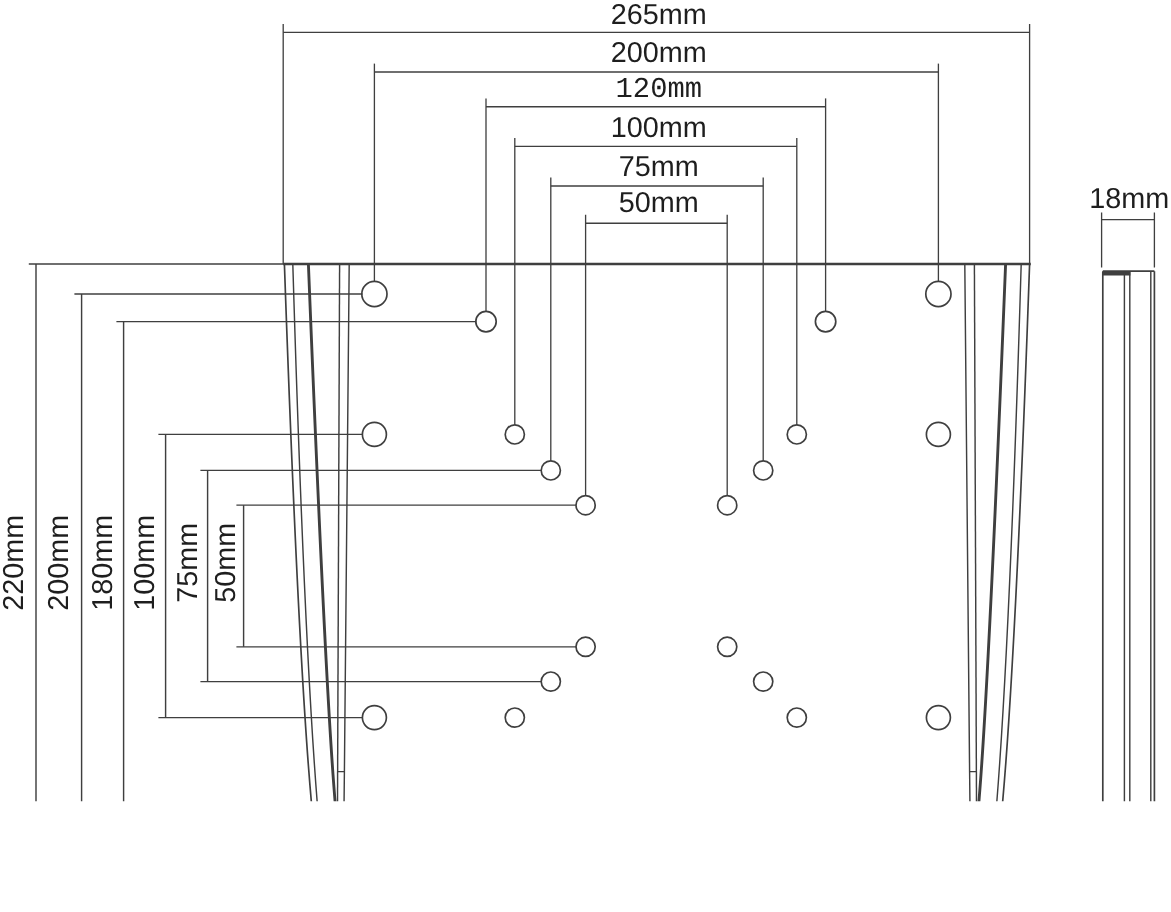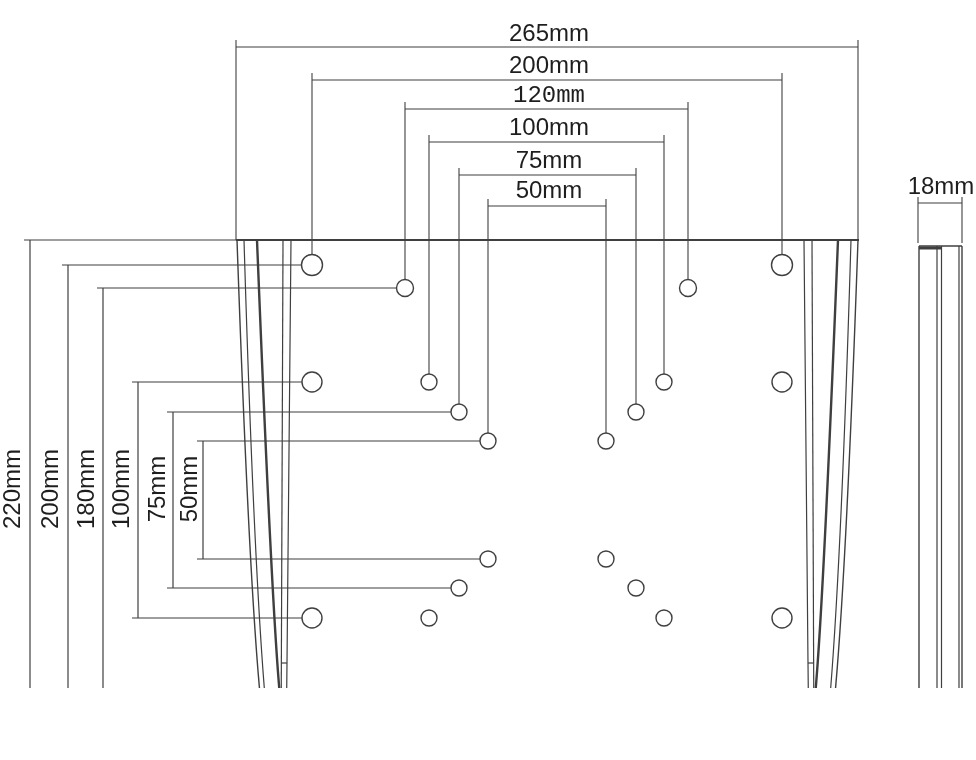--- a/index.html
+++ b/index.html
@@ -1,17 +1,17 @@
 <!DOCTYPE html>
 <html><head>
 <meta charset="utf-8">
 <style>
   html,body{margin:0;padding:0;background:#ffffff;}
   .canvas{position:relative;width:976px;height:668px;background:#ffffff;overflow:hidden;
-          font-family:"Liberation Sans",sans-serif;margin-top:20px;}
+          font-family:"Liberation Sans",sans-serif;}
   svg{position:absolute;left:0;top:0;}
   .lbl{position:absolute;transform:translate(-50%,-50%);font-size:24px;color:#1e1e1e;
        white-space:nowrap;line-height:1;}
   .lbl.rot{transform:translate(-50%,-50%) rotate(-90deg);}
 </style>
 </head>
 <body>
 
 <div class="canvas">
   <svg id="drawing" width="976" height="760" viewBox="0 0 976 760">

